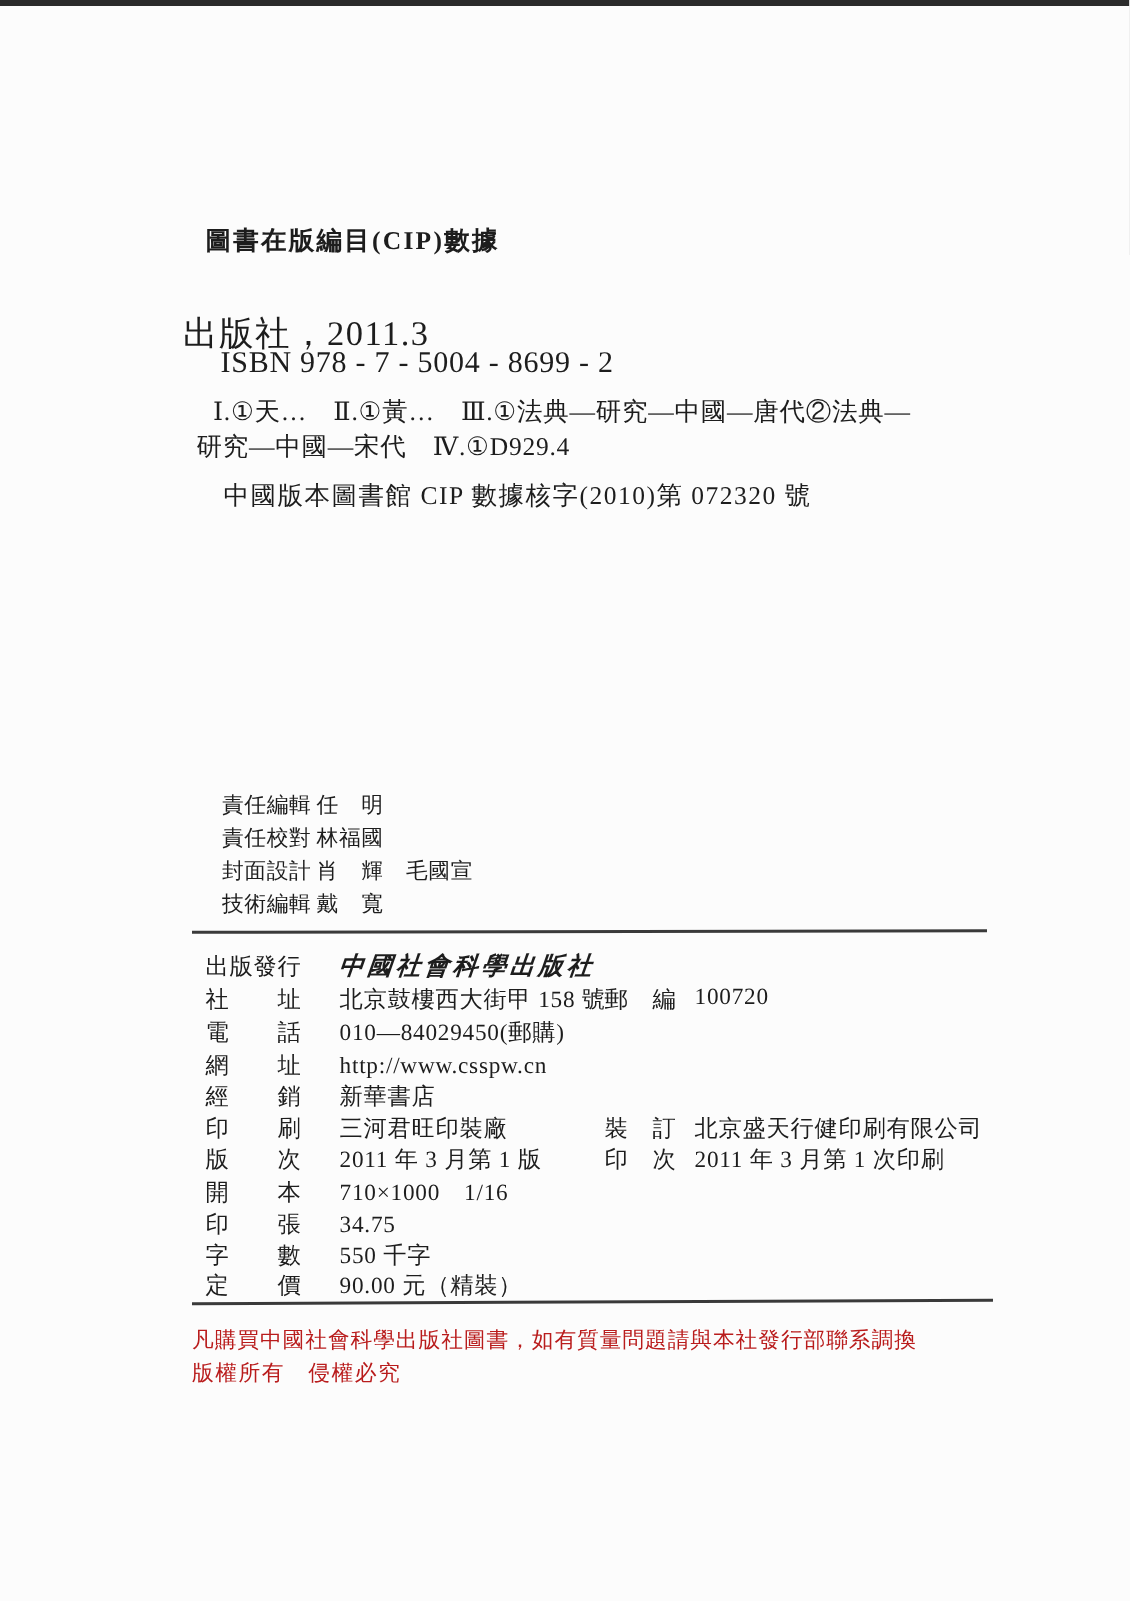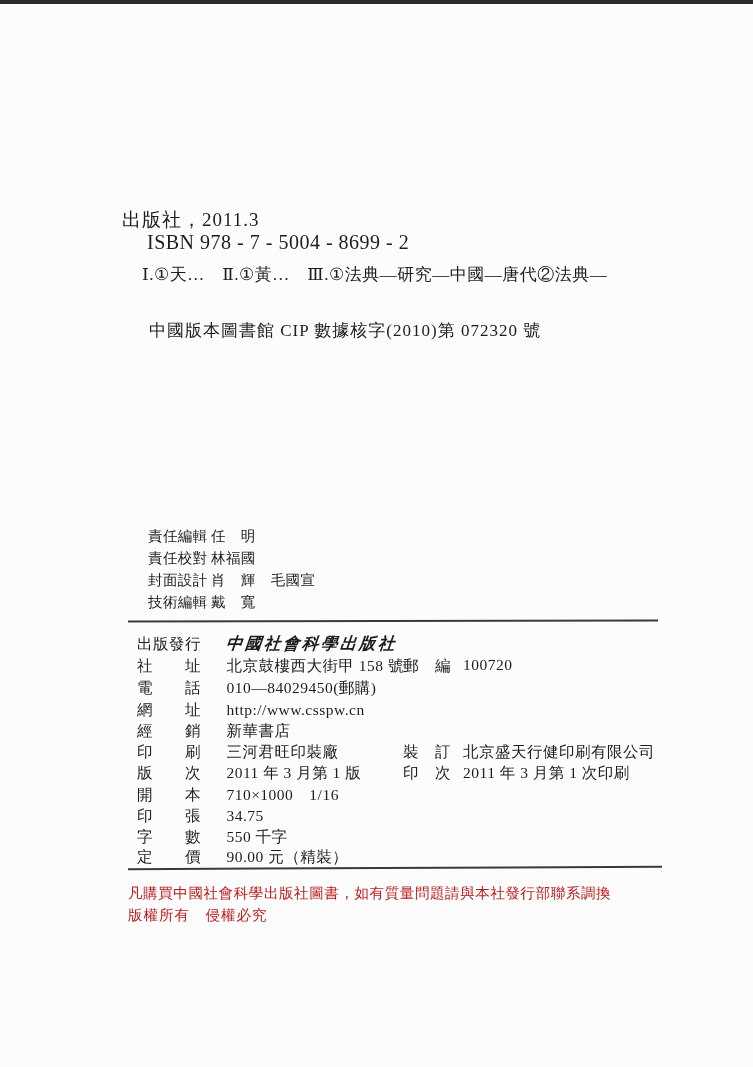--- a/index.html
+++ b/index.html
@@ -14,21 +14,21 @@
   .scan-bar-top {
     position:absolute; top:0; left:0;
     width:753px; height:4px;
     background:#2b2b2b;
   }
   .abs { position:absolute; white-space:nowrap; }
 
   
   .cip-heading   { left:137px; top:149px; font-size:17px; font-weight:bold; letter-spacing:1.5px; }
   .cip-title1    { left:149px; top:184px; font-size:17px; letter-spacing:2px; }
-  .cip-title2    { left:122px; top:207px; font-size:19px; letter-spacing:1px; }
+  .cip-title2    { left:122px; top:207px; font-size:23px; letter-spacing:1px; }
   .cip-isbn      { left:147px; top:231px; font-size:20px; letter-spacing:0.5px; }
   .cip-class1    { left:142px; top:263px; font-size:17px; letter-spacing:0.5px; }
   .cip-class2    { left:131px; top:286px; font-size:17px; letter-spacing:0.5px; }
   .cip-record    { left:149px; top:319px; font-size:17px; letter-spacing:1px; }
 
   
   .staff-row { position:absolute; left:148px; font-size:14.5px; letter-spacing:0.4px; white-space:nowrap; }
   .staff-label { display:inline-block; width:59px; }
   .staff-value { display:inline-block; }
 
@@ -55,23 +55,25 @@
   .footer-notice   { top:884px; font-size:14.5px; letter-spacing:0.6px; }
   .footer-copy     { top:906px; font-size:14.5px; font-weight:normal; letter-spacing:1px; }
 </style>
 </head>
 <body>
 
 <div class="page">
 
   <div class="scan-bar-top"></div>
 
+  <div class="abs cip-heading">圖書在版編目(CIP)數據</div>
   <div class="abs cip-title2">出版社，2011.3</div>
   <div class="abs cip-isbn">ISBN 978 - 7 - 5004 - 8699 - 2</div>
   <div class="abs cip-class1">Ⅰ.①天…　Ⅱ.①黃…　Ⅲ.①法典—研究—中國—唐代②法典—</div>
+  <div class="abs cip-class2">研究—中國—宋代　Ⅳ.①D929.4</div>
   <div class="abs cip-record">中國版本圖書館 CIP 數據核字(2010)第 072320 號</div>
 
   <div class="staff-row" style="top:527px">
     <span class="staff-label">責任編輯</span>
     <span class="staff-value">任　明</span>
   </div>
   <div class="staff-row" style="top:549px">
     <span class="staff-label">責任校對</span>
     <span class="staff-value">林福國</span>
   </div>

